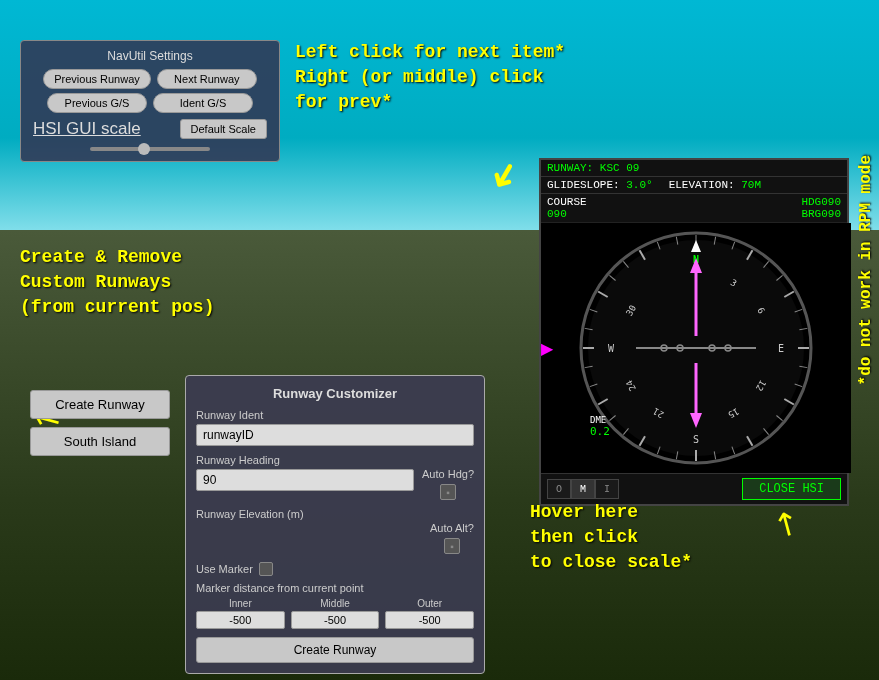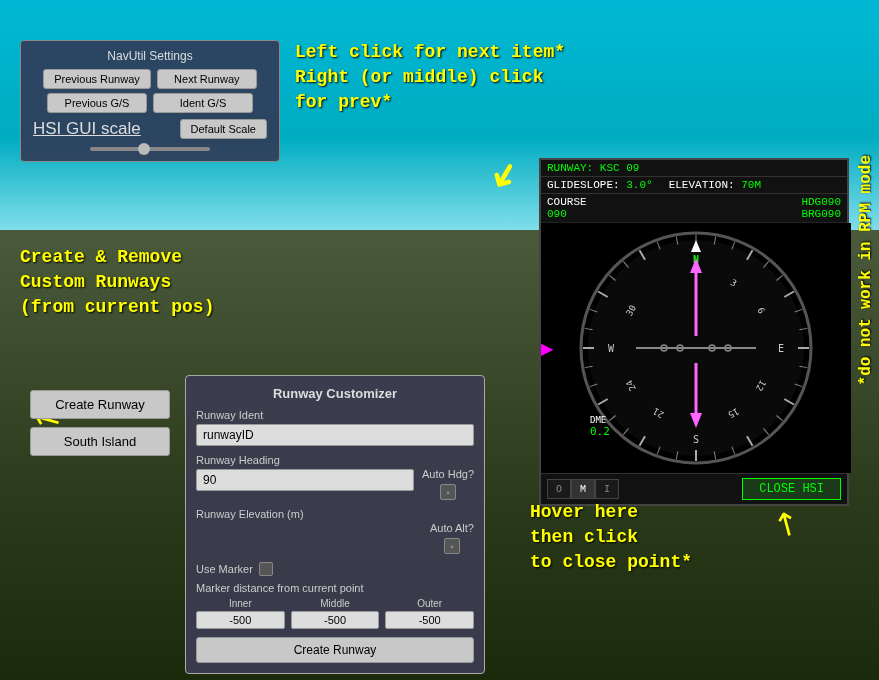--- a/index.html
+++ b/index.html
@@ -52,21 +52,21 @@
     .navutil-row {
       display: flex;
       gap: 6px;
       margin-bottom: 4px;
       justify-content: center;
     }
 
     .nav-btn {
       background: #c8c8c8;
       border: 1px solid #999;
-      border-radius: 3px;
+      border-radius: 10px;
       padding: 3px 10px;
       font-size: 11px;
       color: #000;
       cursor: pointer;
       min-width: 100px;
       text-align: center;
     }
 
     .hsi-scale-row {
       display: flex;
@@ -676,16 +676,16 @@
     <button class="hsi-mode-btn">O</button>
     <button class="hsi-mode-btn active">M</button>
     <button class="hsi-mode-btn">I</button>
     <button class="close-hsi-btn">CLOSE HSI</button>
   </div>
 </div>
 
 <div class="annotation-hover">
   <span>Hover here</span><br>
   <span>then click</span><br>
-  <span>to close point*</span>
+  <span>to close scale*</span>
 </div>
 
 <div style="position:absolute;top:505px;right:80px;color:#ffff00;font-size:32px;transform:rotate(-60deg);">↗</div>
 
 </body></html>

